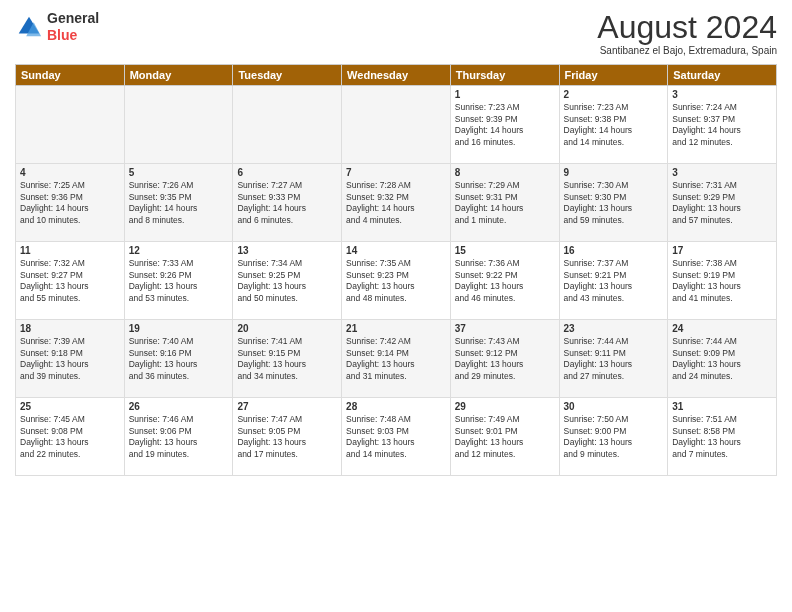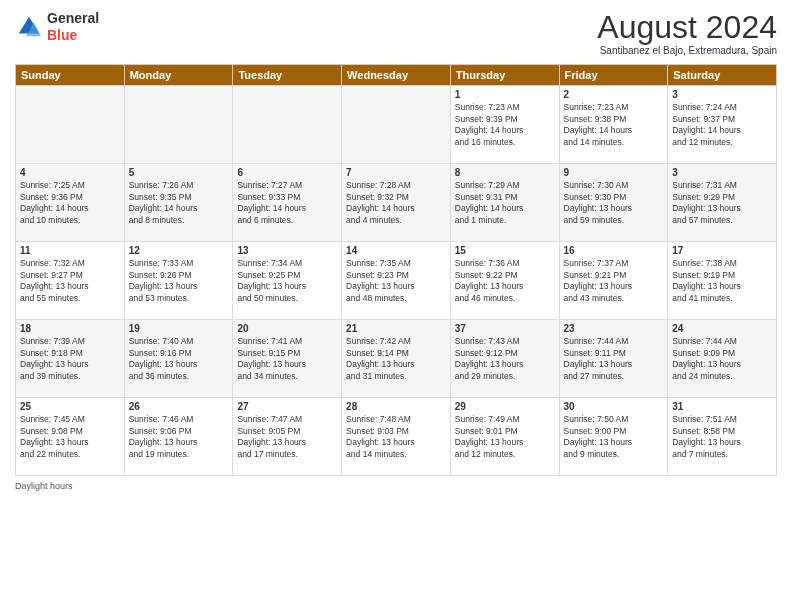--- a/index.html
+++ b/index.html
@@ -264,16 +264,13 @@
             <div class="day-info">Sunrise: 7:50 AM<br>Sunset: 9:00 PM<br>Daylight: 13 hours<br>and 9 minutes.</div>
           </td>
           <td>
             <span class="day-num">31</span>
             <div class="day-info">Sunrise: 7:51 AM<br>Sunset: 8:58 PM<br>Daylight: 13 hours<br>and 7 minutes.</div>
           </td>
         </tr>
       </tbody>
   </table>
 
-  <div class="footer">
-    <span>Daylight hours</span>
-  </div>
 </div>
 
 </body></html>

